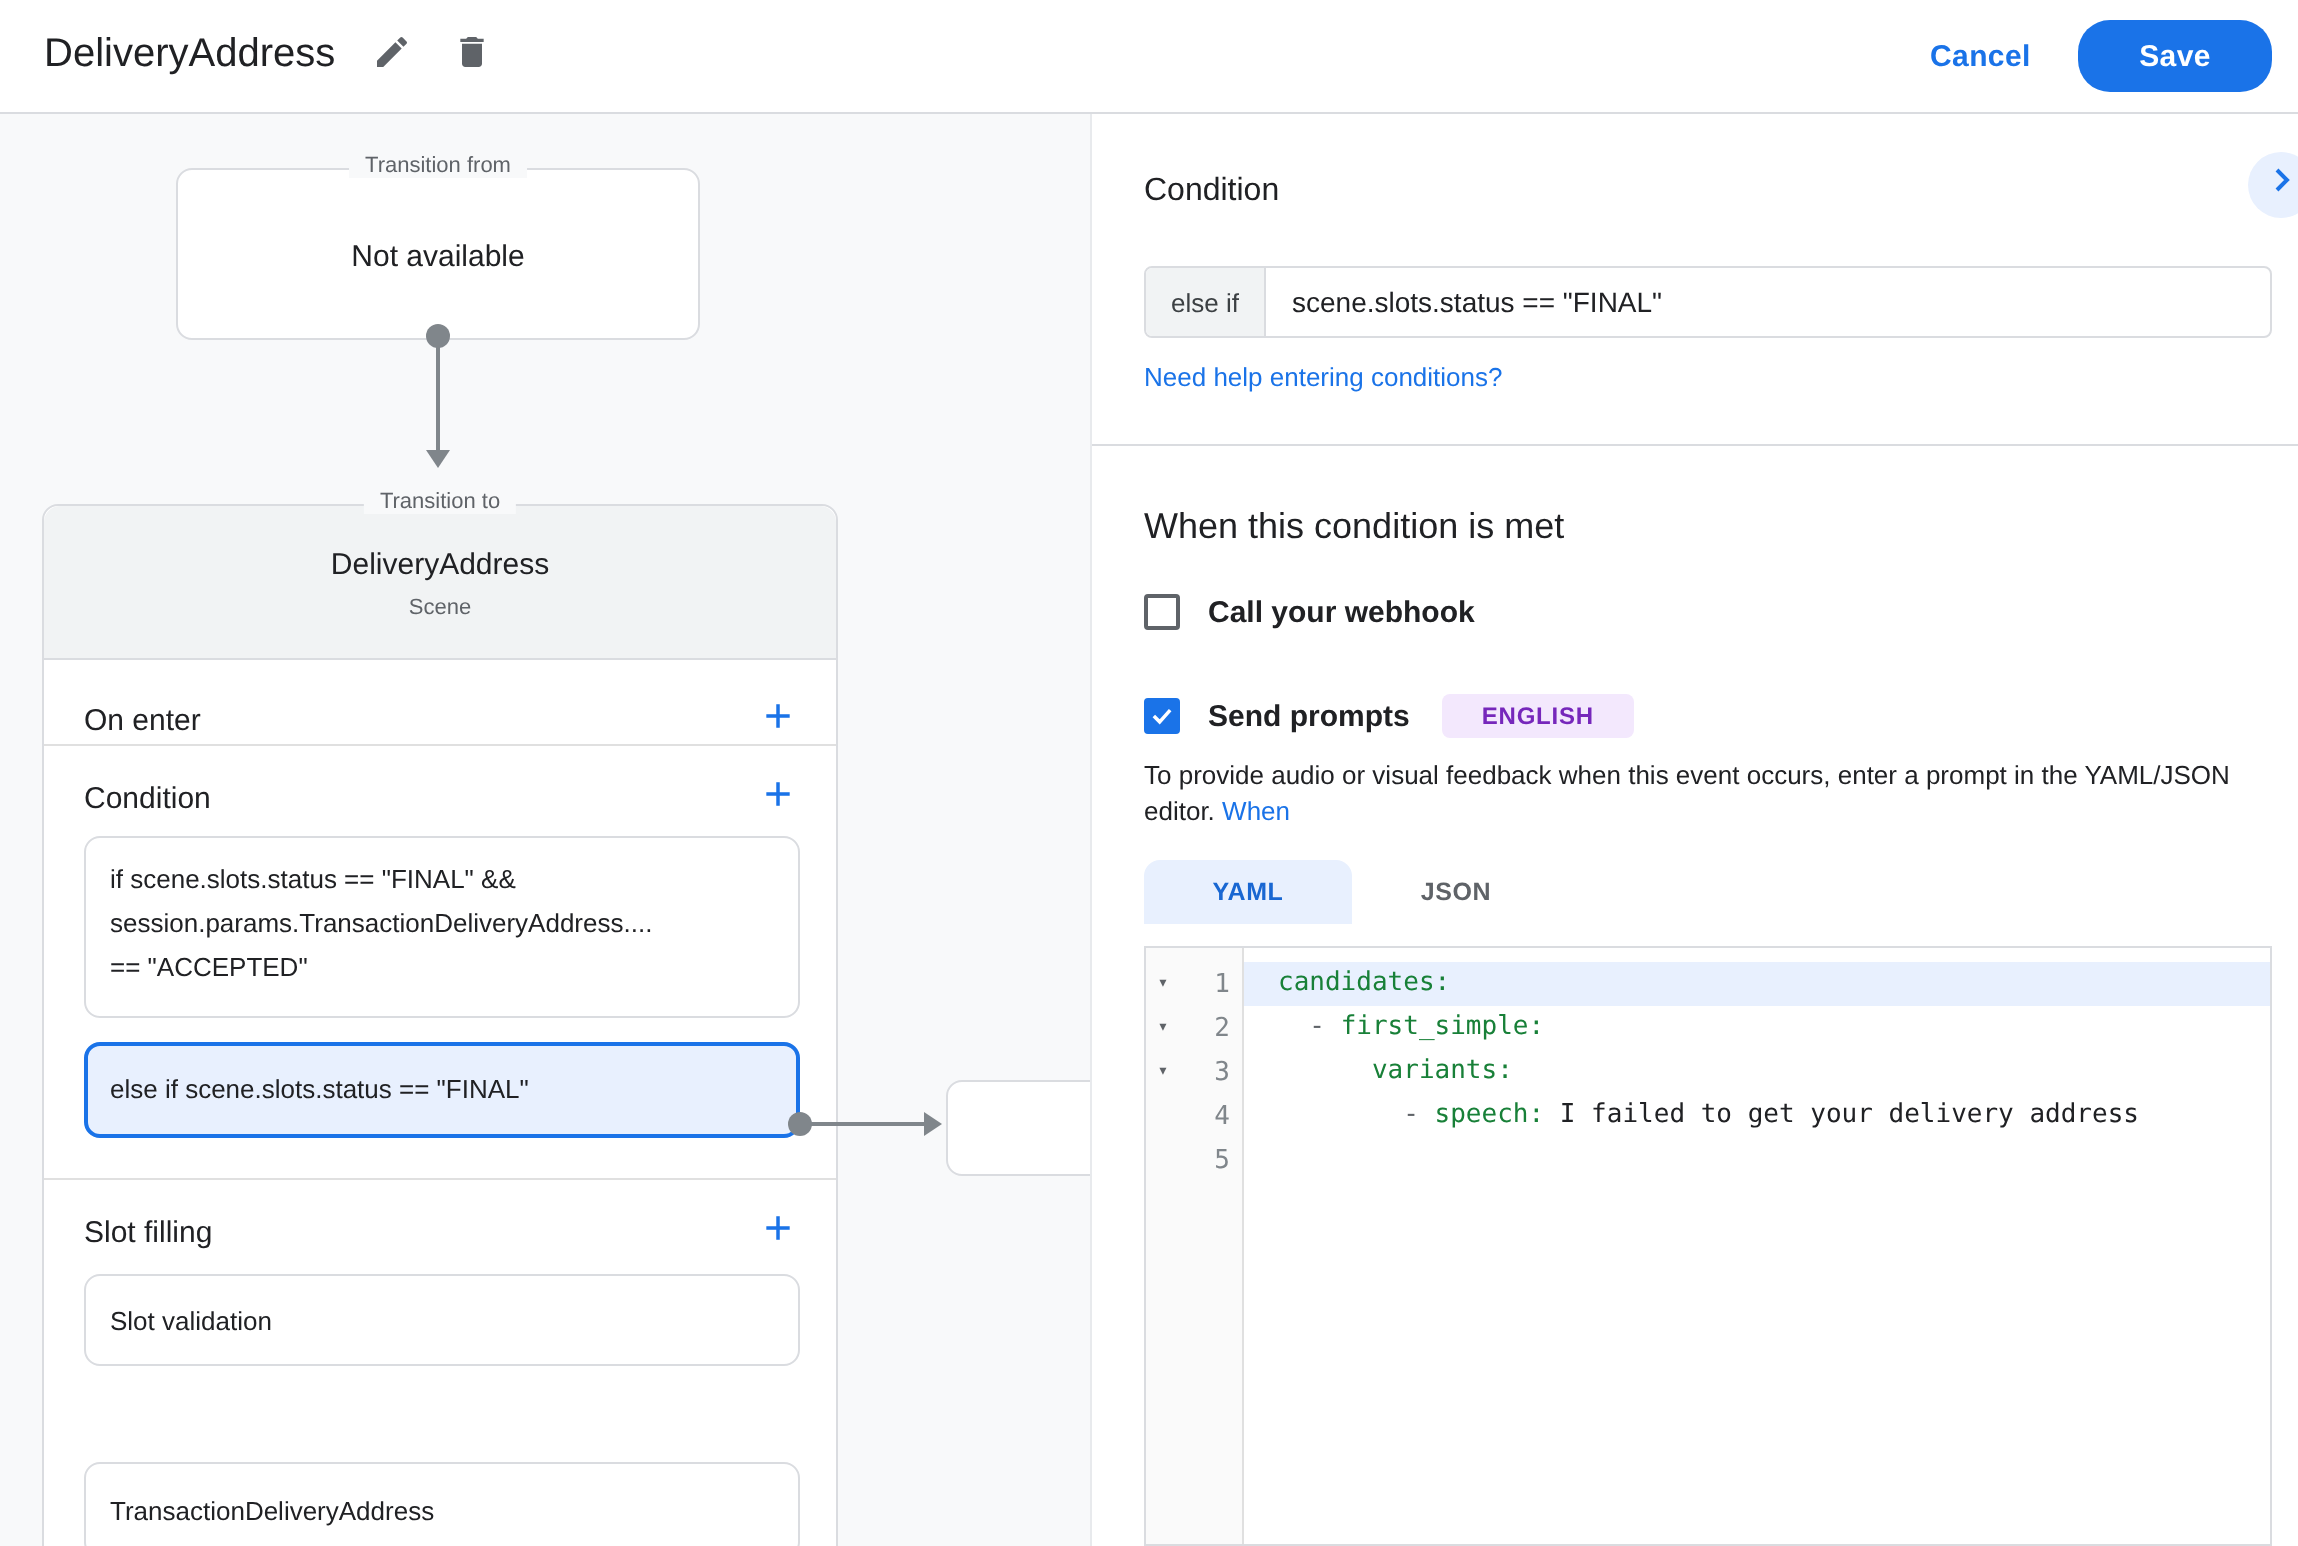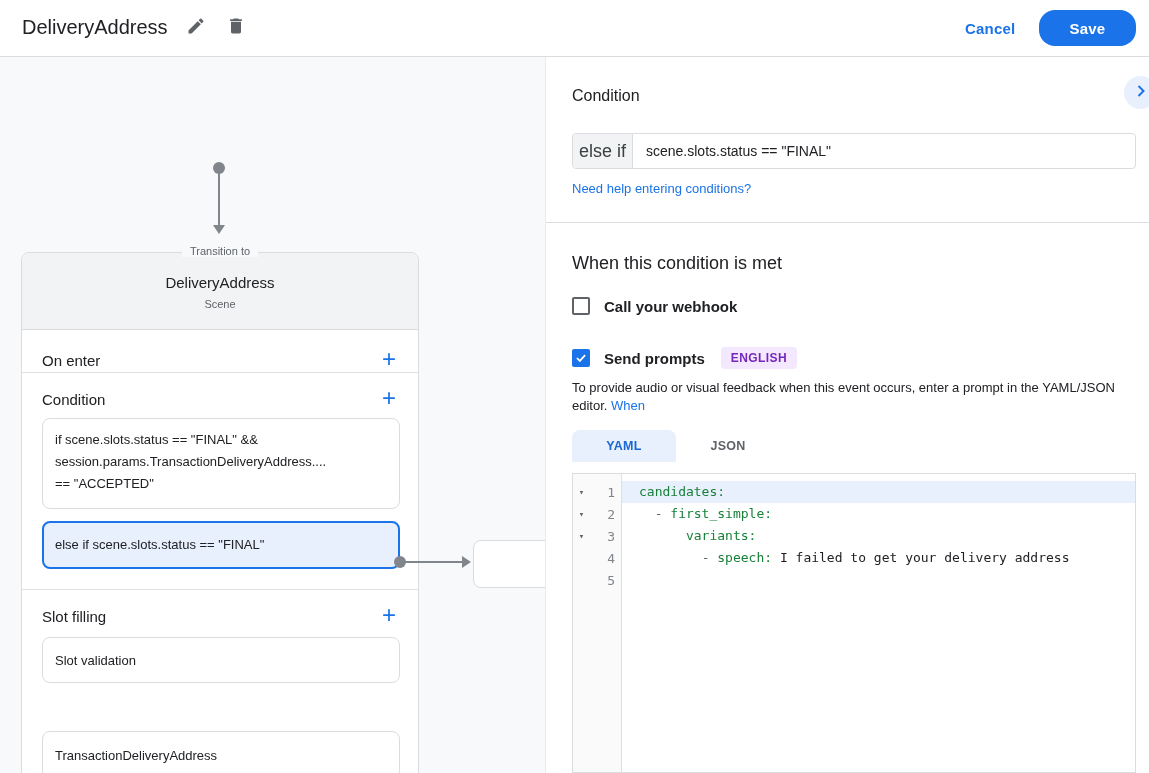--- a/index.html
+++ b/index.html
@@ -53,36 +53,36 @@
   .h-arrow { position:absolute; left:462px; top:499px; width:0; height:0; border-top:6px solid transparent; border-bottom:6px solid transparent; border-left:9px solid #80868b; }
   .target-box { position:absolute; left:473px; top:483px; width:92px; height:48px; background:#fff; border:1px solid #dadce0; border-radius:8px; }
 
   
   .panel { position:absolute; left:546px; top:57px; width:603px; height:716px; background:#fff; }
   .panel-heading { position:absolute; left:26px; top:30px; font-size:16px; color:#202124; }
   .collapse-btn { position:absolute; left:578px; top:19px; width:33px; height:33px; border-radius:50%; background:#e8f0fe; display:flex; align-items:center; justify-content:center; cursor:pointer; }
   .collapse-btn svg { width:20px; height:20px; stroke:#1a73e8; fill:none; stroke-width:2.4; }
 
   .cond-row { position:absolute; left:26px; top:76px; width:564px; height:36px; border:1px solid #dadce0; border-radius:4px; display:flex; background:#fff; }
-  .cond-prefix { width:60px; background:#f1f3f4; border-right:1px solid #dadce0; display:flex; align-items:center; justify-content:center; font-size:18px; color:#3c4043; border-radius:3px 0 0 3px; }
+  .cond-prefix { width:60px; background:#f1f3f4; border-right:1px solid #dadce0; display:flex; align-items:center; justify-content:center; font-size:13px; color:#3c4043; border-radius:3px 0 0 3px; }
   .cond-input { flex:1; display:flex; align-items:center; padding-left:13px; font-size:14px; color:#202124; }
 
   .help-link { position:absolute; left:26px; top:124px; font-size:13px; color:#1a73e8; text-decoration:none; cursor:pointer; }
   .panel-divider { position:absolute; left:0; top:165px; width:603px; height:1px; background:#dadce0; }
   .panel-heading2 { position:absolute; left:26px; top:196px; font-size:18px; color:#202124; }
 
   .check-row { position:absolute; left:26px; display:flex; align-items:center; cursor:pointer; }
   .check-row.webhook { top:240px; }
   .check-row.prompts { top:290px; }
   .checkbox { width:18px; height:18px; border:2px solid #5f6368; border-radius:2px; background:#fff; margin-right:14px; display:flex; align-items:center; justify-content:center; }
   .checkbox.checked { background:#1a73e8; border-color:#1a73e8; }
   .checkbox svg { width:14px; height:14px; stroke:#fff; stroke-width:3; fill:none; display:none; }
   .checkbox.checked svg { display:block; }
   .check-label { font-size:15px; font-weight:700; color:#202124; }
-  .lang-badge { margin-left:16px; background:#f3e8fd; color:#7627bb; font-size:12px; font-weight:700; letter-spacing:.4px; padding:4px 10px; border-radius:4px; }
+  .lang-badge { margin-left:16px; background:#f3e8fd; color:#7627bb; font-size:12px; font-weight:700; letter-spacing:.4px; padding:4px 20px; border-radius:4px; }
 
   .prompt-desc { position:absolute; left:26px; top:322px; width:566px; font-size:13px; line-height:18px; color:#202124; }
   .prompt-desc a { color:#1a73e8; text-decoration:none; cursor:pointer; }
 
   .tabs { position:absolute; left:26px; top:373px; height:32px; display:flex; }
   .tab { width:104px; height:32px; display:flex; align-items:center; justify-content:center; font-size:12.5px; font-weight:700; letter-spacing:.3px; color:#5f6368; border-radius:8px 8px 0 0; cursor:pointer; }
   .tab.active { background:#e8f0fe; color:#1967d2; }
 
   .editor { position:absolute; left:26px; top:416px; width:564px; height:300px; border:1px solid #dadce0; display:flex; font-family:"DejaVu Sans Mono", monospace; font-size:13px; overflow:hidden; }
   .gutter { width:49px; background:#fafafa; border-right:1px solid #e0e0e0; padding-top:7px; flex:none; }
@@ -110,20 +110,24 @@
     <span><svg viewBox="0 0 24 24" width="20" height="20" fill="#5f6368">
           <path d="M6 19c0 1.1.9 2 2 2h8c1.1 0 2-.9 2-2V7H6v12zM19 4h-3.5l-1-1h-5l-1 1H5v2h14V4z"></path>
         </svg></span>
   </div>
   <div class="cancel-btn">Cancel</div>
   <button class="save-btn">Save</button>
 </div>
 
 <div class="diagram">
 
+  <div class="tfrom-box">
+    <div class="legend">Transition from</div>
+    <div class="tfrom-content">Not available</div>
+  </div>
 
   <div class="v-dot"></div>
   <div class="v-line"></div>
   <div class="v-arrow"></div>
 
   <div class="scene-card">
     <div class="legend">Transition to</div>
     <div class="scene-header">
       <div class="scene-name">DeliveryAddress</div>
       <div class="scene-type">Scene</div>

